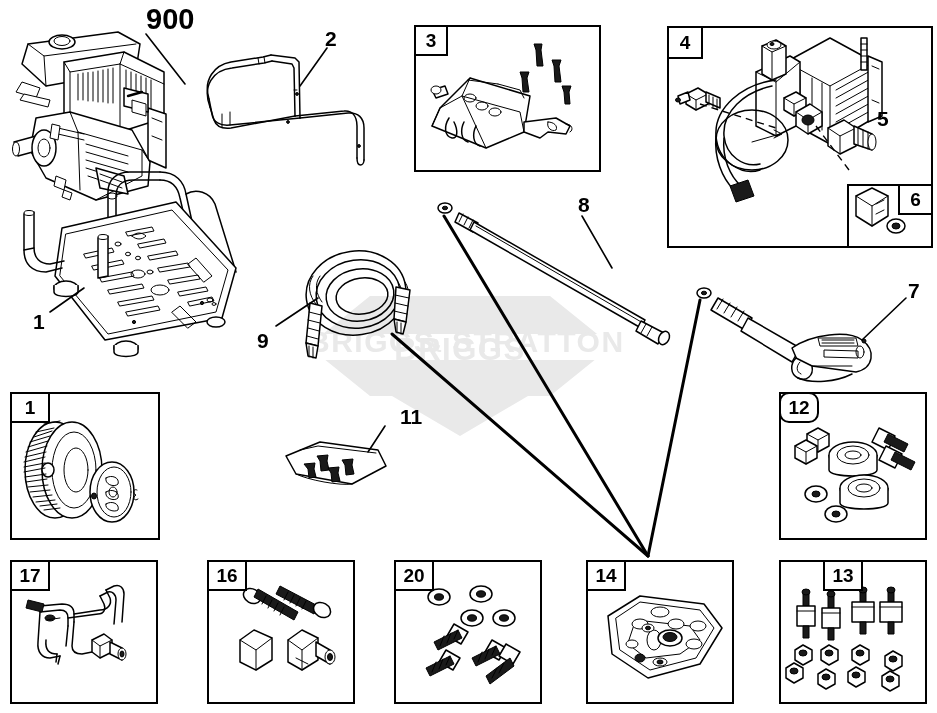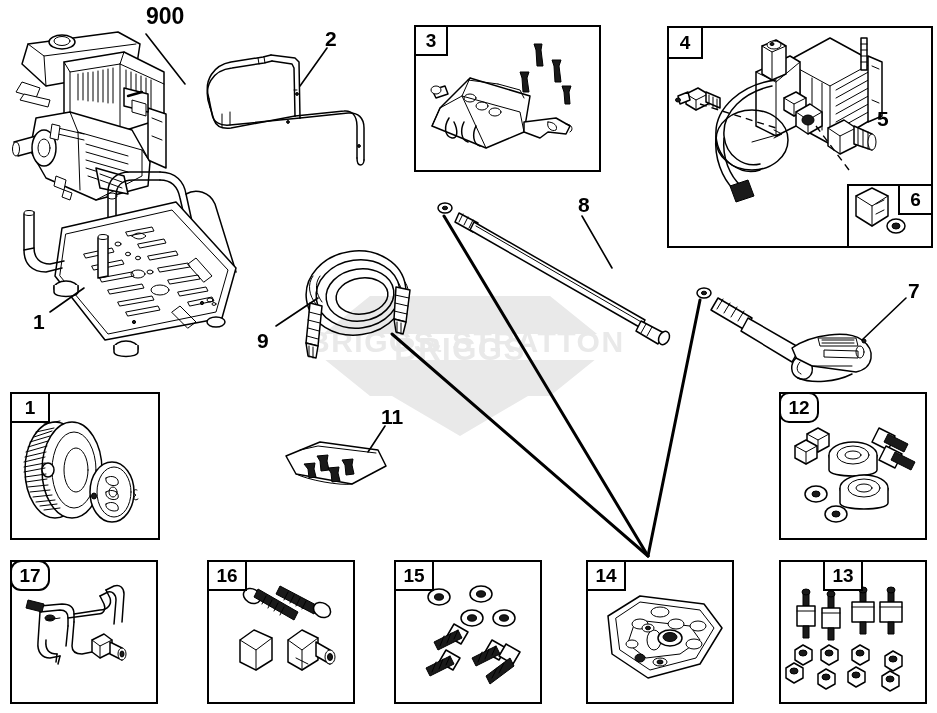--- a/index.html
+++ b/index.html
@@ -26,21 +26,21 @@
   .callout-label {
     position: absolute;
     font-family: "Liberation Sans", sans-serif;
     font-weight: bold;
     font-size: 21px;
     color: #000000;
     line-height: 1;
     white-space: nowrap;
     user-select: none;
   }
-  .callout-label.big { font-size: 23px; }
+  .callout-label.big { font-size: 29px; }
   .box-tag {
     position: absolute;
     border: 2.5px solid #000000;
     background: #ffffff;
     font-family: "Liberation Sans", sans-serif;
     font-weight: bold;
     font-size: 19px;
     color: #000000;
     display: flex;
     align-items: center;
@@ -708,28 +708,28 @@
   <div class="group-box" style="left:207px; top:560px; width:148px; height:144px;"></div>
   <div class="group-box" style="left:394px; top:560px; width:148px; height:144px;"></div>
   <div class="group-box" style="left:586px; top:560px; width:148px; height:144px;"></div>
   <div class="group-box" style="left:779px; top:560px; width:148px; height:144px;"></div>
 
   <div class="box-tag" style="left:414px; top:25px;  width:34px; height:31px;">3</div>
   <div class="box-tag" style="left:667px; top:26px;  width:36px; height:33px;">4</div>
   <div class="box-tag" style="left:898px; top:184px; width:35px; height:31px;">6</div>
   <div class="box-tag" style="left:10px;  top:392px; width:40px; height:31px;">1</div>
   <div class="box-tag" style="left:779px; top:392px; width:40px; height:31px;border-radius:10px;">12</div>
-  <div class="box-tag" style="left:10px;  top:560px; width:40px; height:31px;border-radius:11px;">17</div>
+  <div class="box-tag" style="left:10px;  top:560px; width:40px; height:31px;">17</div>
   <div class="box-tag" style="left:207px; top:560px; width:40px; height:31px;">16</div>
-  <div class="box-tag" style="left:394px; top:560px; width:40px; height:31px;">15</div>
+  <div class="box-tag" style="left:394px; top:560px; width:40px; height:31px;">20</div>
   <div class="box-tag" style="left:586px; top:560px; width:40px; height:31px;text-align:center;">14</div>
   <div class="box-tag" style="left:779px; top:560px; width:40px; height:31px;margin-left:44px;">13</div>
 
   <div class="callout-label big" style="left:146px; top:5px;">900</div>
   <div class="callout-label" style="left:325px; top:28px;">2</div>
   <div class="callout-label" style="left:33px;  top:311px;">1</div>
   <div class="callout-label" style="left:257px; top:330px;">9</div>
   <div class="callout-label" style="left:578px; top:194px;">8</div>
   <div class="callout-label" style="left:877px; top:108px;">5</div>
   <div class="callout-label" style="left:908px; top:280px;">7</div>
-  <div class="callout-label" style="left:381px; top:406px;">11</div>
+  <div class="callout-label" style="left:400px; top:406px;">11</div>
 
 </div>
 
 </body></html>

